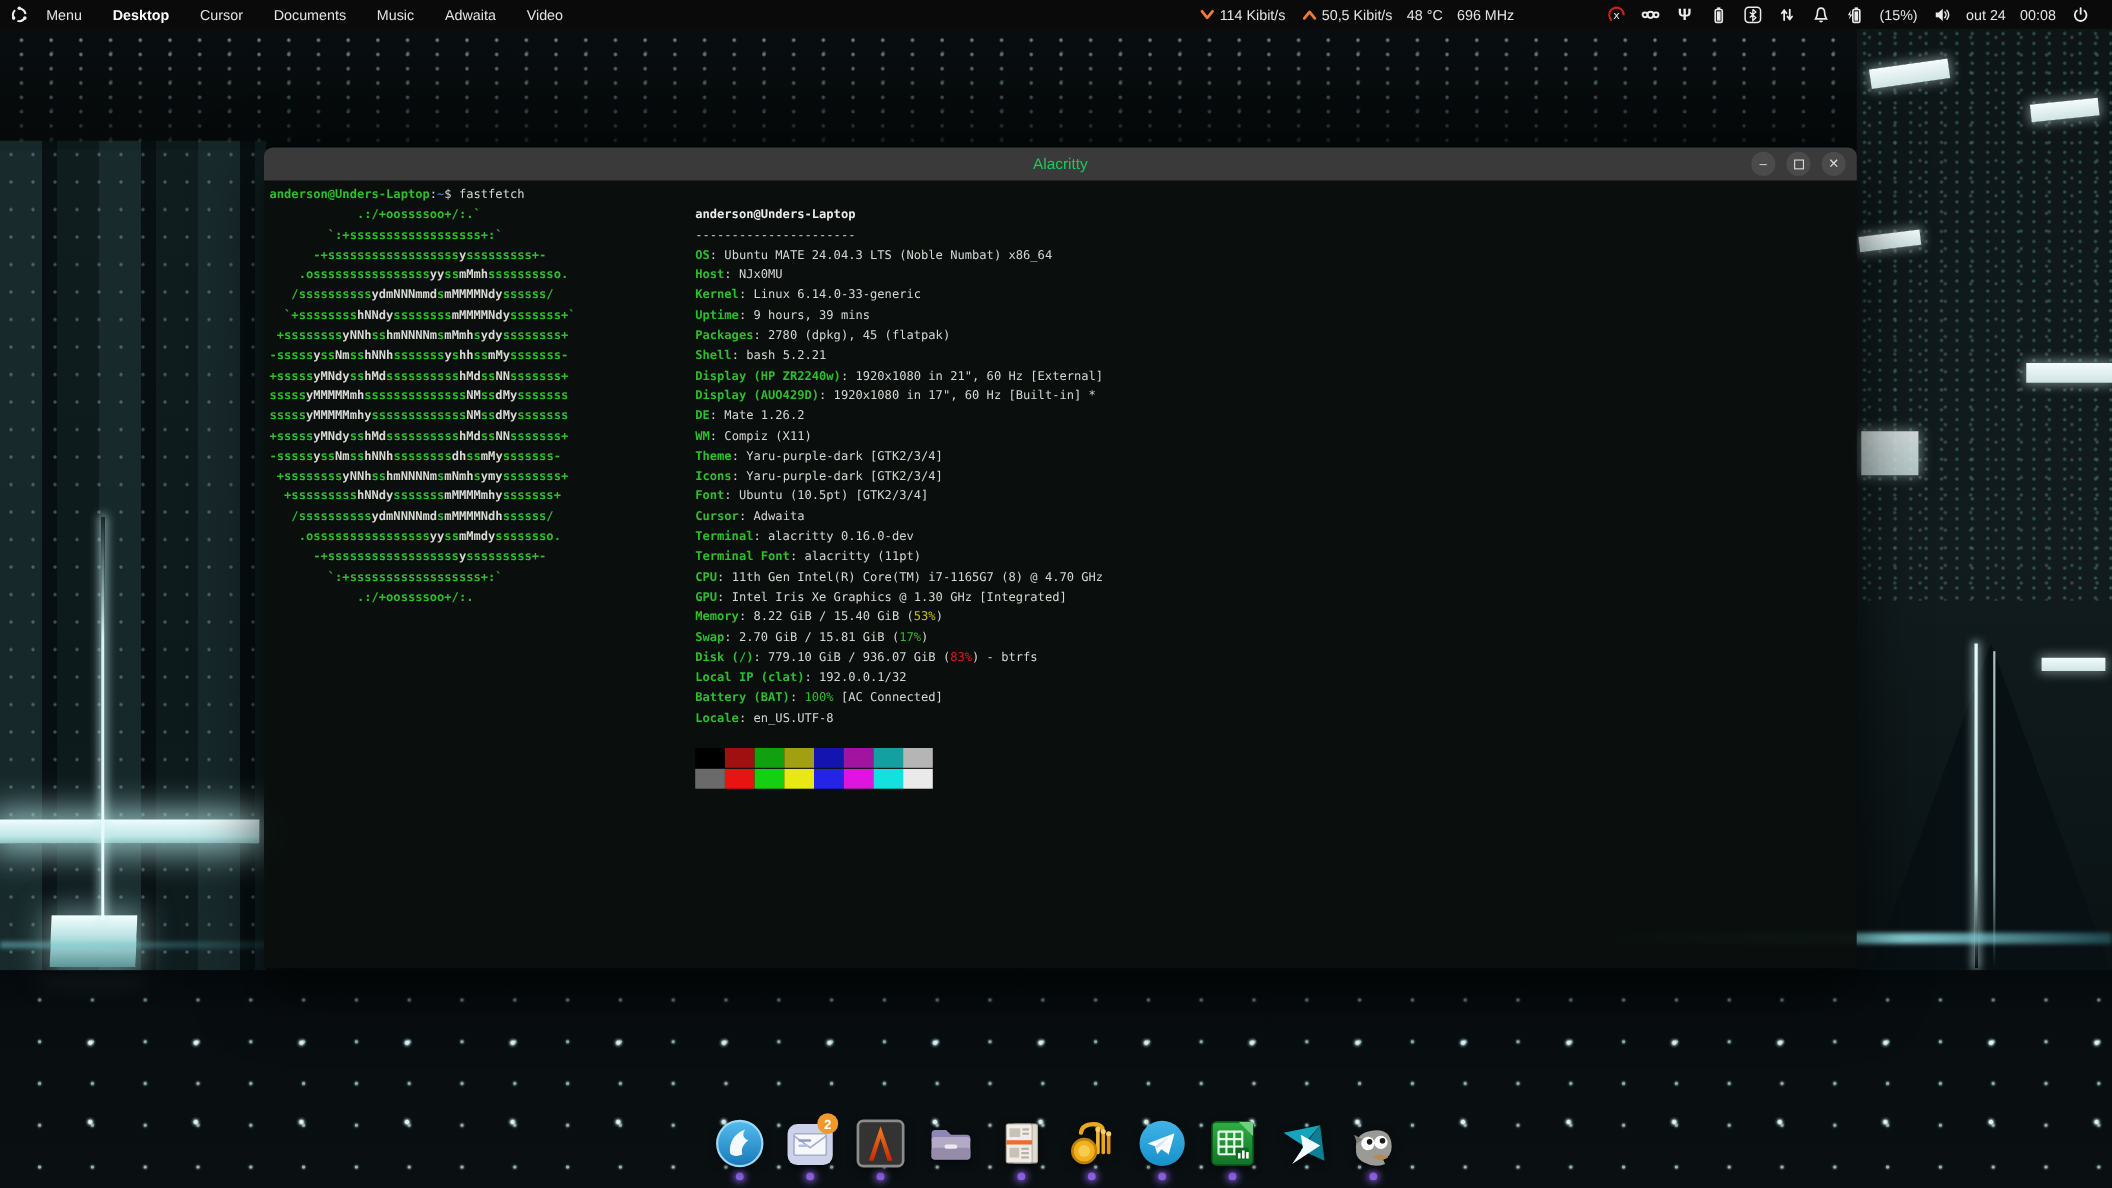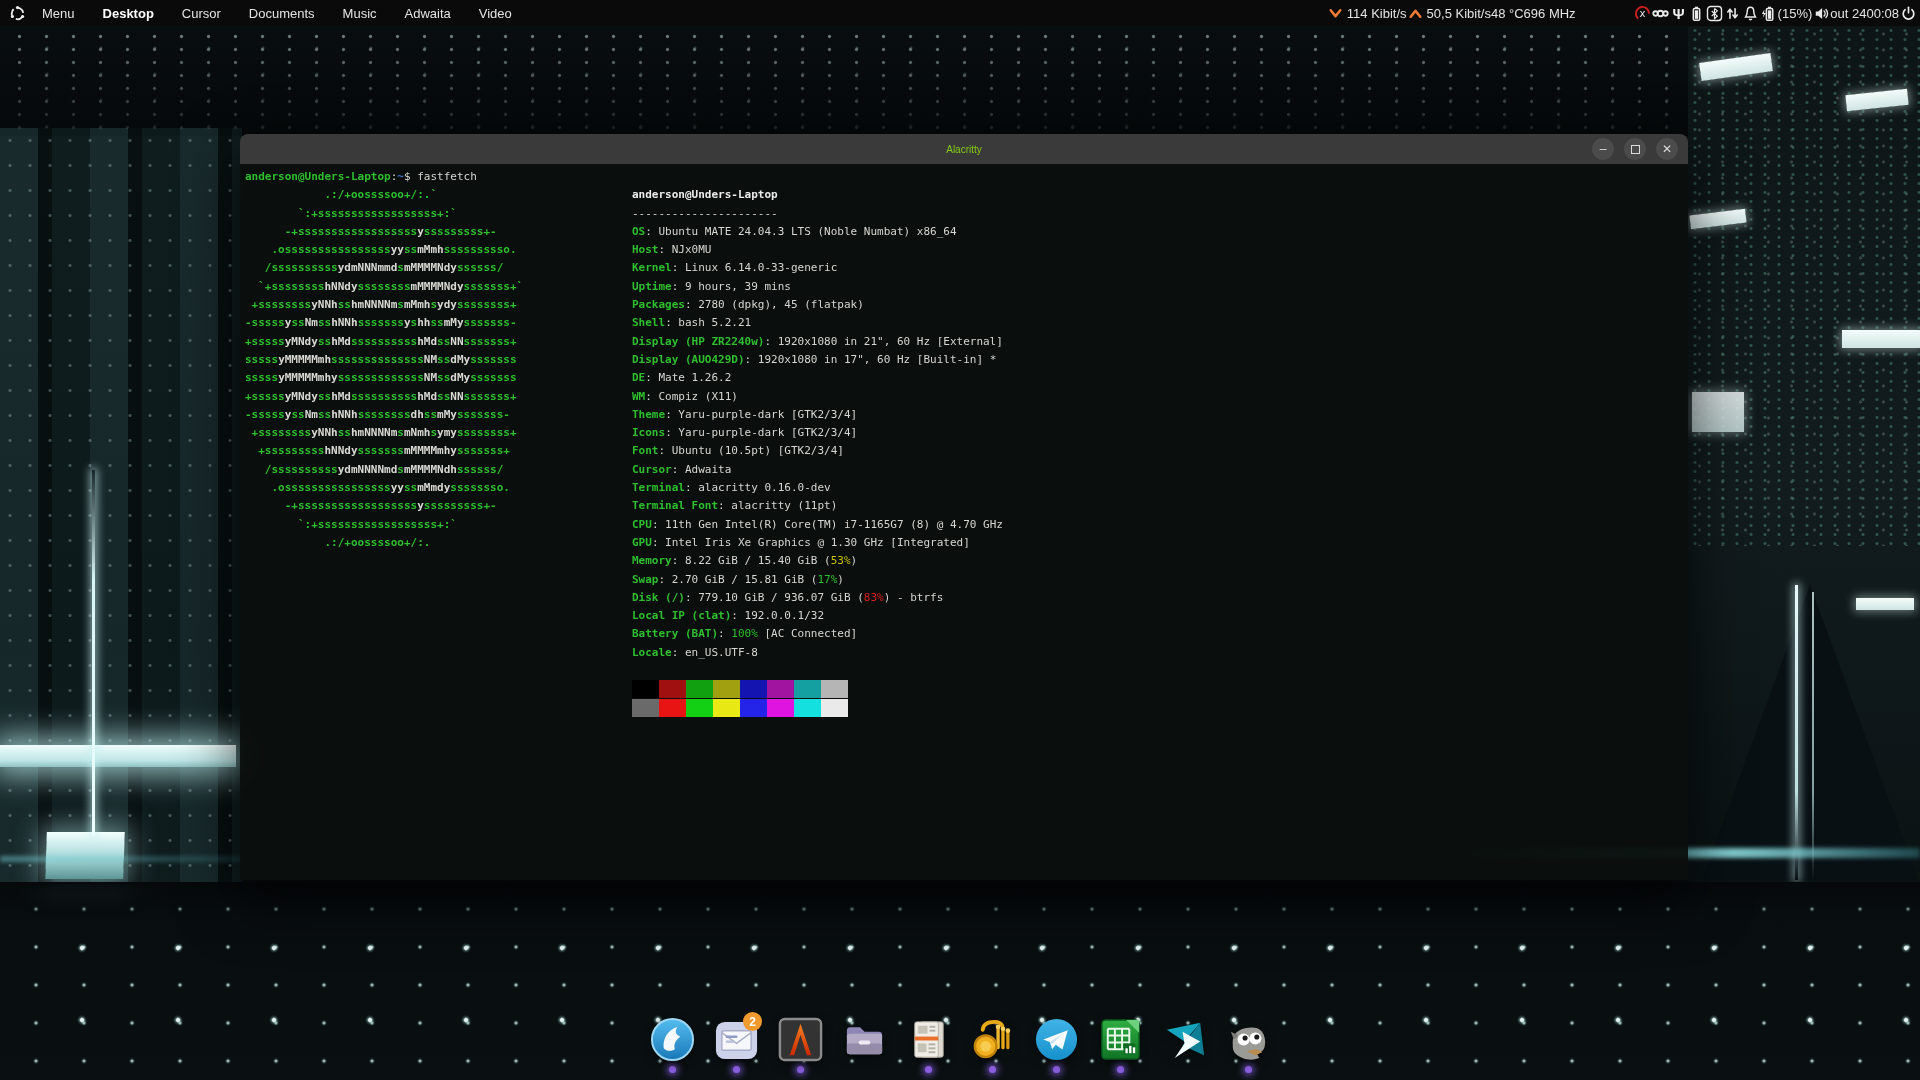--- a/index.html
+++ b/index.html
@@ -60,33 +60,33 @@
   .floor-fade { left:0; top:882px; width:1920px; height:40px;
     background:linear-gradient(180deg,#05090b,transparent); }
 
   
   .panel { position:absolute; left:0; top:0; width:1920px; height:26px;
     background:rgba(10,10,10,.96); color:#e3e3e3; font-size:13px;
     display:flex; align-items:center; z-index:50; }
   .panel-left { display:flex; align-items:center; gap:4px; padding-left:8px; }
   .menu-item { padding:4px 12px; cursor:default; }
   .menu-item.bold { font-weight:700; color:#fff; }
-  .panel-right { margin-left:auto; display:flex; align-items:center; padding-right:3px; }
+  .panel-right { margin-left:auto; display:flex; align-items:center; gap:13px; padding-right:20px; }
   .net { display:flex; align-items:center; gap:2px; }
   .tray-gap { width:58px; }
   .ticon { width:18px; height:18px; display:inline-flex; align-items:center; justify-content:center; }
   .ticon svg { width:17px; height:17px; }
   .psi { font-size:15px; font-weight:700; color:#eee; line-height:1; }
 
   
   .window { position:absolute; left:240px; top:134px; width:1448px; height:746px;
     border-radius:8px 8px 0 0; box-shadow:0 18px 60px rgba(0,0,0,.7); z-index:20; }
   .titlebar { height:30px; background:#3a3a3a; border-radius:8px 8px 0 0;
     display:flex; align-items:center; position:relative; }
-  .title { position:absolute; left:0; right:0; text-align:center; color:#84cc16; font-size:10px; }
+  .title { position:absolute; left:0; right:0; text-align:center; color:#22c55e; font-size:14px; }
   .winbtns { margin-left:auto; display:flex; gap:10px; padding-right:10px; z-index:2; }
   .wbtn { width:22px; height:22px; border-radius:50%; background:#4b4b4b; color:#dcdcdc;
     display:flex; align-items:center; justify-content:center; font-size:12px; cursor:default; }
   .wbtn .sq { width:9px; height:9px; border:1.5px solid #dcdcdc; }
   .term { height:716px; background:rgba(10,15,13,.97); padding:4px 0 0 5px;
     font-family:"DejaVu Sans Mono", monospace; font-size:11px; line-height:18.3px;
     overflow:hidden; }
   .tl { white-space:pre; height:18.3px; }
   .fetch-row { display:flex; }
   .art { width:387px; flex:none; }

